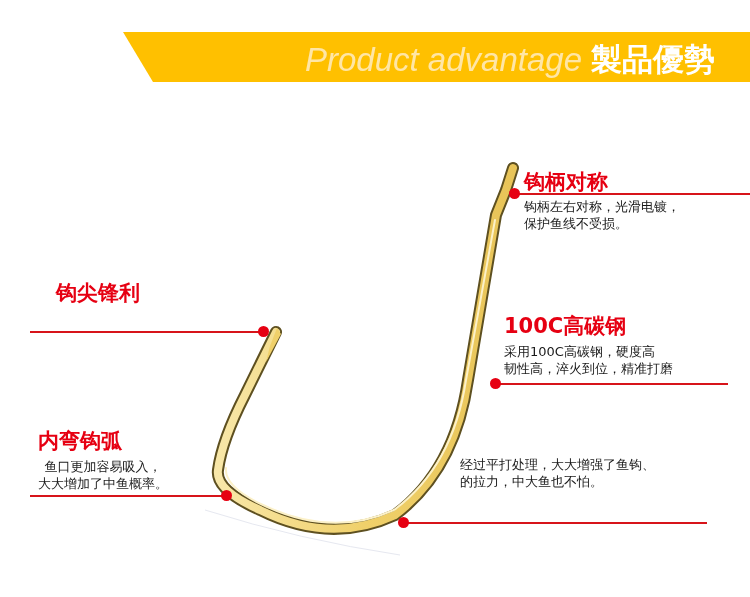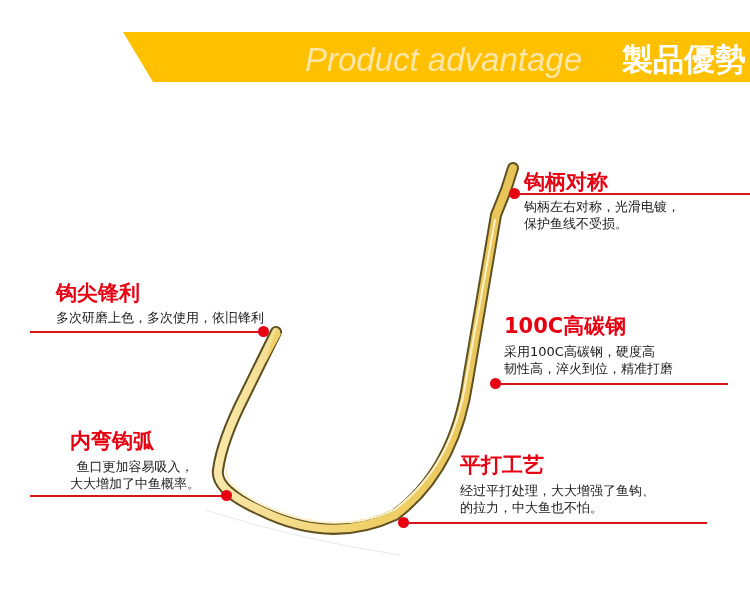--- a/index.html
+++ b/index.html
@@ -2,21 +2,21 @@
 <html><head>
 <meta charset="utf-8">
 <style>
   html, body { margin:0; padding:0; }
   body { width:750px; height:597px; background:#ffffff; position:relative; overflow:hidden;
          font-family:"DejaVu Sans", "Liberation Sans", sans-serif; }
   .banner { position:absolute; left:0; top:0; width:750px; height:100px; }
   .banner svg { position:absolute; left:0; top:0; }
   .banner-en { position:absolute; right:168px; top:40px; font-size:33px; font-style:italic;
                color:#FFE6A6; font-family:"Liberation Sans", sans-serif; letter-spacing:0px; line-height:40px; }
-  .banner-cn { position:absolute; right:4px; top:39px; font-size:31px; font-weight:bold;
+  .banner-cn { position:absolute; right:35px; top:39px; font-size:31px; font-weight:bold;
                color:#ffffff; line-height:40px; font-family:"DejaVu Sans", sans-serif; }
   .hook { position:absolute; left:0; top:0; }
   .block { position:absolute; }
   .title { color:#E60012; font-weight:bold; font-size:21px; line-height:26px; white-space:nowrap; }
   .desc { color:#1a1a1a; font-size:13px; line-height:17px; white-space:nowrap; }
   .line { position:absolute; height:2px; background:#D7141A; }
   .dot { position:absolute; width:11px; height:11px; border-radius:50%; background:#E60012; }
 </style>
 </head>
 <body>
@@ -51,40 +51,38 @@
 <div class="block" style="left:524px; top:125px;margin-top:44px;">
   <div class="title">钩柄对称</div>
   <div class="desc" style="margin-top:3px;">钩柄左右对称，光滑电镀，</div>
   <div class="desc">保护鱼线不受损。</div>
 </div>
 <div class="line" style="left:515px; top:193px; width:235px;"></div>
 <div class="dot" style="left:509px; top:188px;"></div>
 
 <div class="block" style="left:30px; top:280px;margin-left:26px;">
   <div class="title">钩尖锋利</div>
-  <div class="desc" style="margin-top:3px;">多次研磨上色，多次使用，依旧锋利</div>
 </div>
 <div class="line" style="left:30px; top:331px; width:232px;"></div>
 <div class="dot" style="left:258px; top:326px;"></div>
 
 <div class="block" style="left:504px; top:313px;">
   <div class="title">100C高碳钢</div>
   <div class="desc" style="margin-top:4px;">采用100C高碳钢，硬度高</div>
   <div class="desc">韧性高，淬火到位，精准打磨</div>
 </div>
 <div class="line" style="left:497px; top:383px; width:231px;"></div>
 <div class="dot" style="left:490px; top:378px;"></div>
 
-<div class="block" style="left:38px; top:428px;margin-left:32px;">
+<div class="block" style="left:38px; top:428px;">
   <div class="title">内弯钩弧</div>
   <div class="desc" style="margin-top:4px;text-align:center;">鱼口更加容易吸入，</div>
   <div class="desc">大大增加了中鱼概率。</div>
 </div>
 <div class="line" style="left:30px; top:495px; width:198px;"></div>
 <div class="dot" style="left:221px; top:490px;"></div>
 
 <div class="block" style="left:460px; top:452px;">
-  <div class="title">平打工艺</div>
   <div class="desc" style="margin-top:4px;">经过平打处理，大大增强了鱼钩、</div>
   <div class="desc">的拉力，中大鱼也不怕。</div>
 </div>
 <div class="line" style="left:405px; top:522px; width:302px;"></div>
 <div class="dot" style="left:398px; top:517px;"></div>
 
 </body></html>

